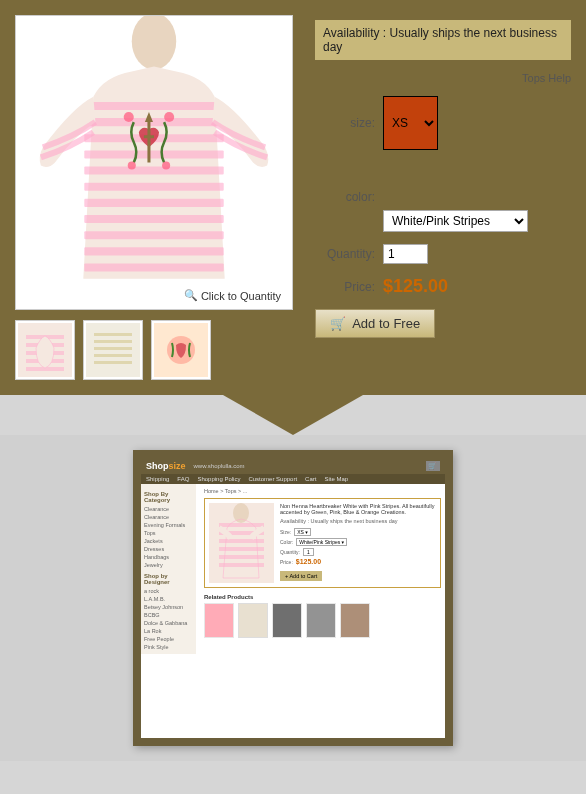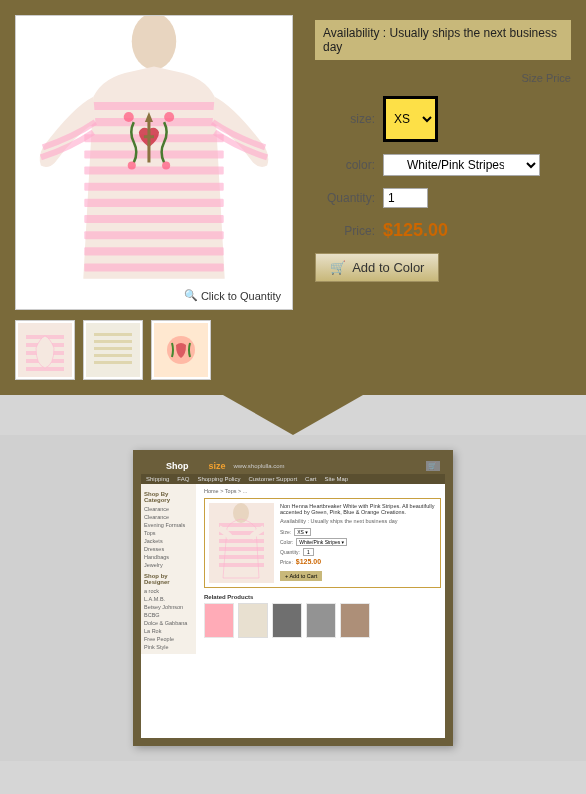--- a/index.html
+++ b/index.html
@@ -115,33 +115,34 @@
     }
 
     .form-label {
       color: #555;
       width: 60px;
       text-align: right;
       font-size: 12px;
     }
 
     .size-select {
-      border: 3px solid #000000;
-      padding: 12px 4px;
+      border: 1px solid #000000;
+      padding: 18px 4px;
       font-size: 12px;
-      background: #fde047;
+      background: #c2410c;
       width: 55px;
     }
 
     .color-select {
       border: 1px solid #aaa;
-      padding: 2px 19px;
+      padding: 2px 4px;
       font-size: 12px;
       background: white;
-      width: 157px;
+      width: 145px;
+      margin-top: 48px;
     }
 
     .qty-input {
       border: 1px solid #aaa;
       padding: 2px 4px;
       font-size: 12px;
       width: 45px;
     }
 
     .price-value {
@@ -195,21 +196,20 @@
     }
 
     .ss-logo {
       color: white;
       font-size: 9px;
       font-weight: bold;
     }
 
     .ss-logo span {
       color: #f0a030;
-      margin-left: 20px;
     }
 
     .ss-nav {
       background: #5a4f30;
       display: flex;
       gap: 8px;
       padding: 2px 5px;
     }
 
     .ss-nav-item {
@@ -423,21 +423,21 @@
       </div>
     </div>
 
     <div class="right-panel">
 
       <div class="availability-text">
         <span>Availability : Usually ships the next business day</span>
       </div>
 
       <div class="size-help-row">
-        <span style="color:#555; font-size:11px;">Size Price</span>
+        <span style="color:#555; font-size:11px;">Tops Help</span>
       </div>
 
       <div class="form-row">
         <span class="form-label">size:</span>
         <select class="size-select">
           <option>XS</option>
           <option>S</option>
           <option>M</option>
           <option>L</option>
           <option>XL</option>
@@ -460,21 +460,21 @@
       </div>
 
       <div class="form-row">
         <span class="form-label">Price:</span>
         <span class="price-value">$125.00</span>
       </div>
 
       <div>
         <button class="add-to-cart-btn">
           <span>🛒</span>
-          <span>Add to Color</span>
+          <span>Add to Free</span>
         </button>
       </div>
     </div>
 
   </div>
 </div>
 
 <div class="arrow-container">
   <div class="down-arrow"></div>
 </div>

